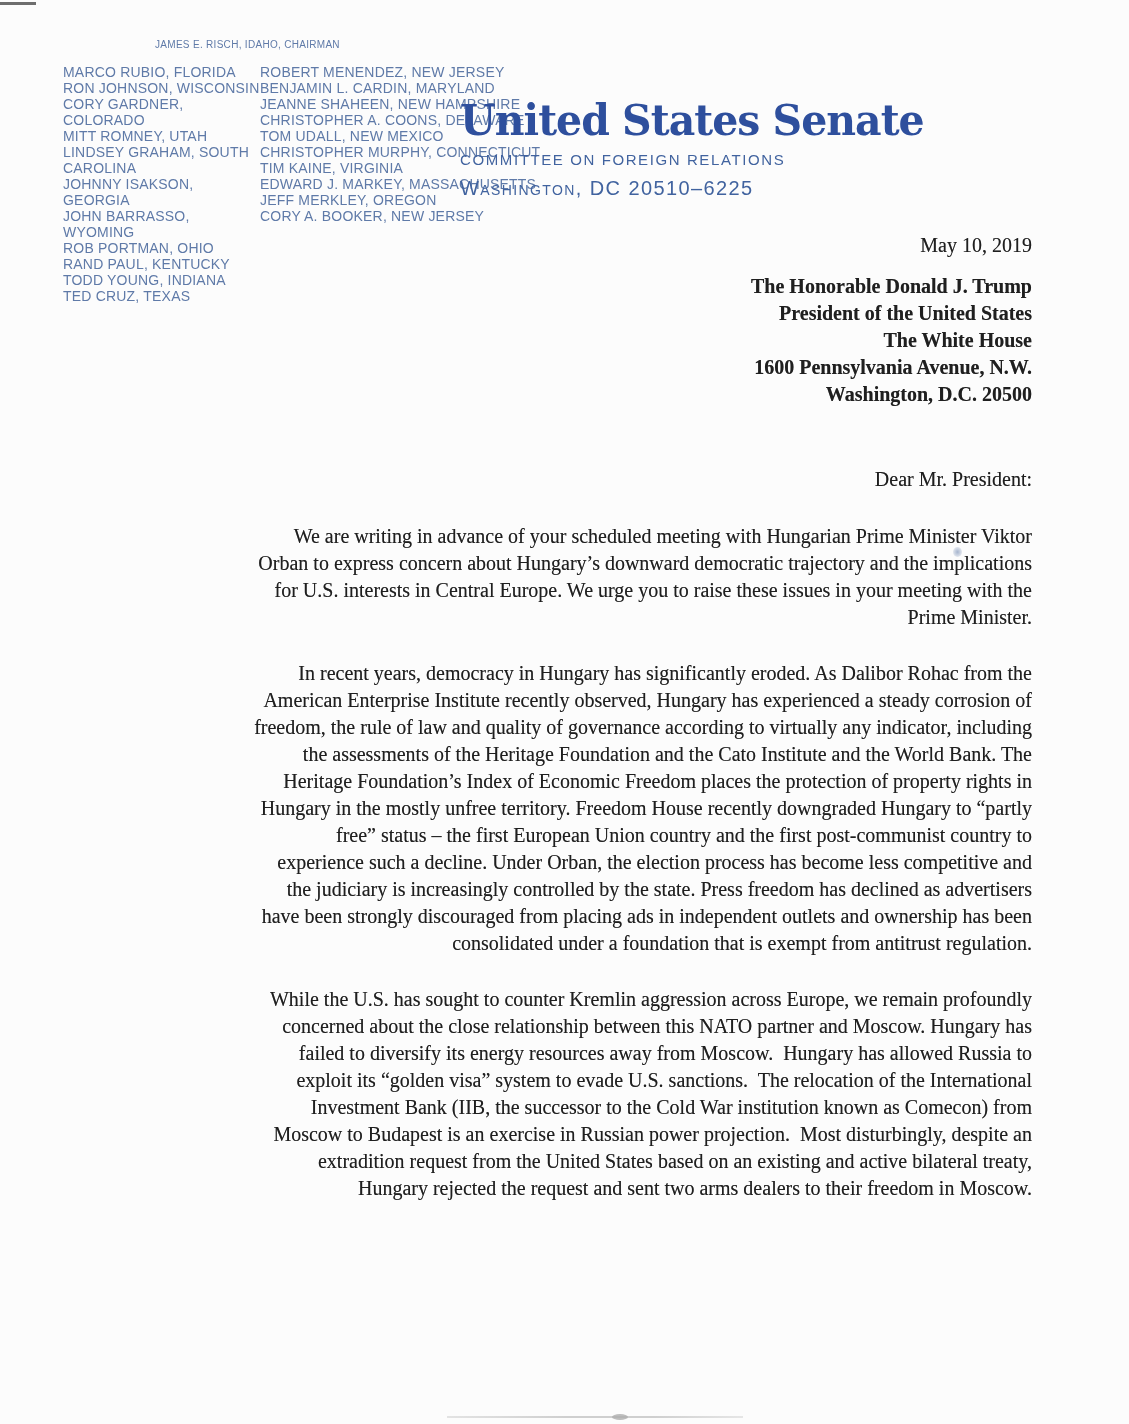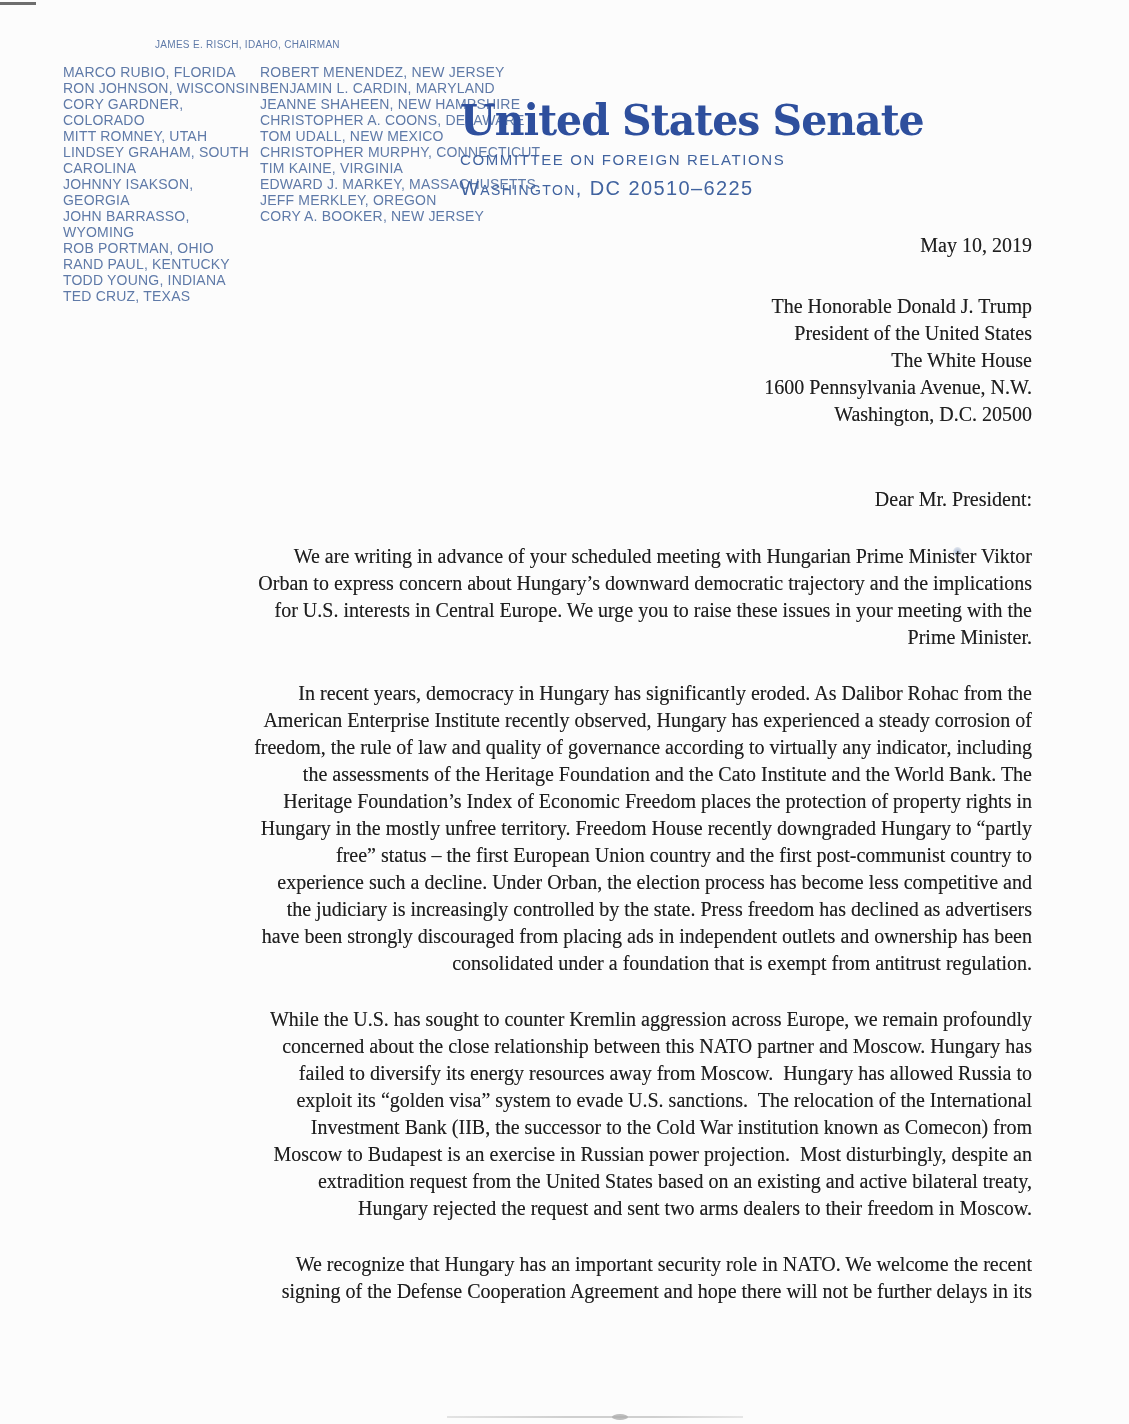--- a/index.html
+++ b/index.html
@@ -89,21 +89,21 @@
     position: absolute;
     left: 132px; top: 232px;
     width: 900px;
     font-size: 20px;
     line-height: 27px;
     color: var(--body-ink);
     text-shadow: 0 0 0.5px rgba(30,30,30,0.5);
     text-align: right;
   }
   .date-line { margin-left: 493px; }
-  .recipient { margin-top: 34px; }
+  .recipient { margin-top: 14px; font-weight: bold; }
   .salutation { margin-top: 58px; margin-left: 40px; }
   .paragraph { margin-top: 29px; }
   .paragraph.first { margin-top: 30px; }
   .lines { white-space: pre-wrap; }
 
   
   .artifact { position: absolute; pointer-events: none; }
   .artifact-top-left {
     left: 0; top: 2px; width: 36px; height: 3px;
     background: #555;
@@ -198,17 +198,15 @@
 
     <div class="paragraph lines">While the U.S. has sought to counter Kremlin aggression across Europe, we remain profoundly
 concerned about the close relationship between this NATO partner and Moscow. Hungary has
 failed to diversify its energy resources away from Moscow.  Hungary has allowed Russia to
 exploit its “golden visa” system to evade U.S. sanctions.  The relocation of the International
 Investment Bank (IIB, the successor to the Cold War institution known as Comecon) from
 Moscow to Budapest is an exercise in Russian power projection.  Most disturbingly, despite an
 extradition request from the United States based on an existing and active bilateral treaty,
 Hungary rejected the request and sent two arms dealers to their freedom in Moscow.</div>
 
-    <div class="paragraph lines">We recognize that Hungary has an important security role in NATO. We welcome the recent
-signing of the Defense Cooperation Agreement and hope there will not be further delays in its</div>
   </div>
 
 </div>
 
 </body></html>

